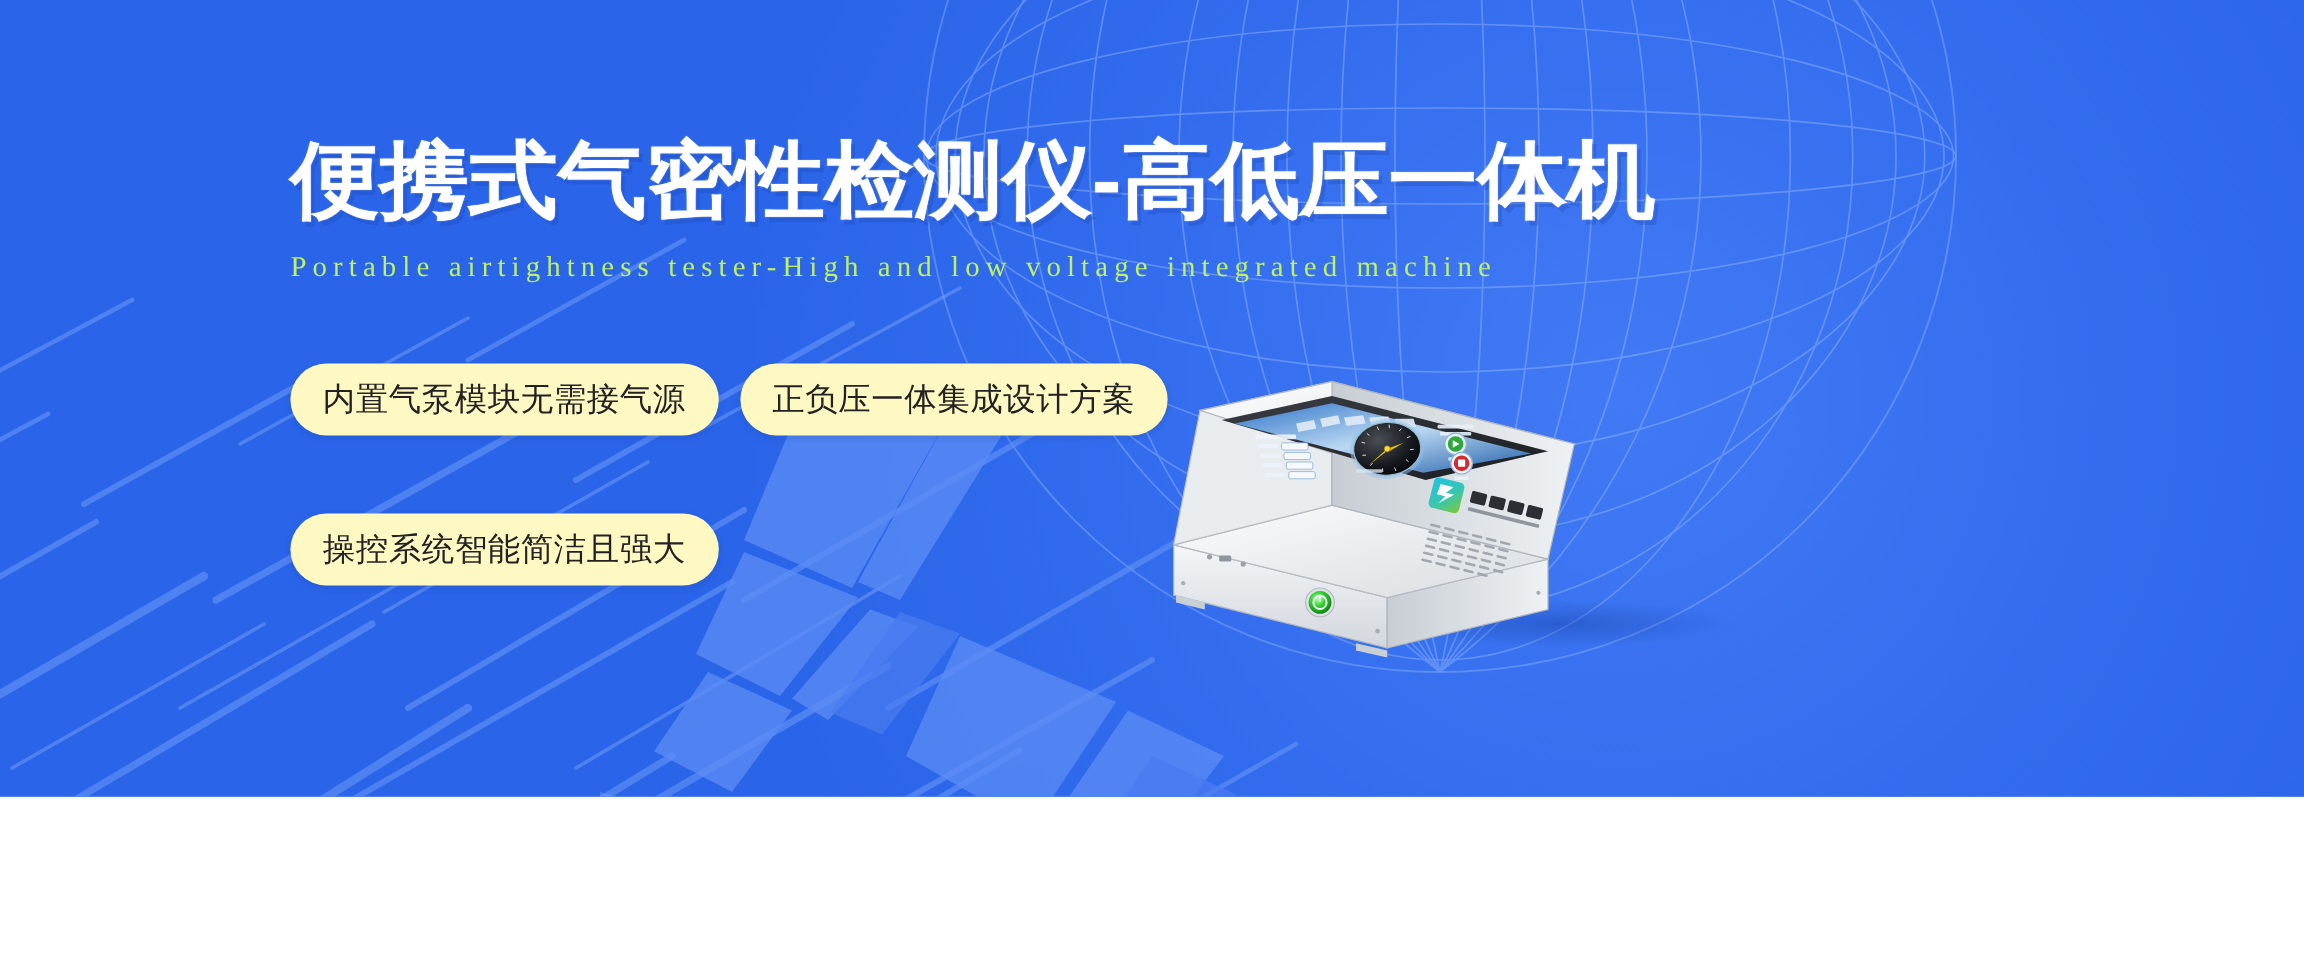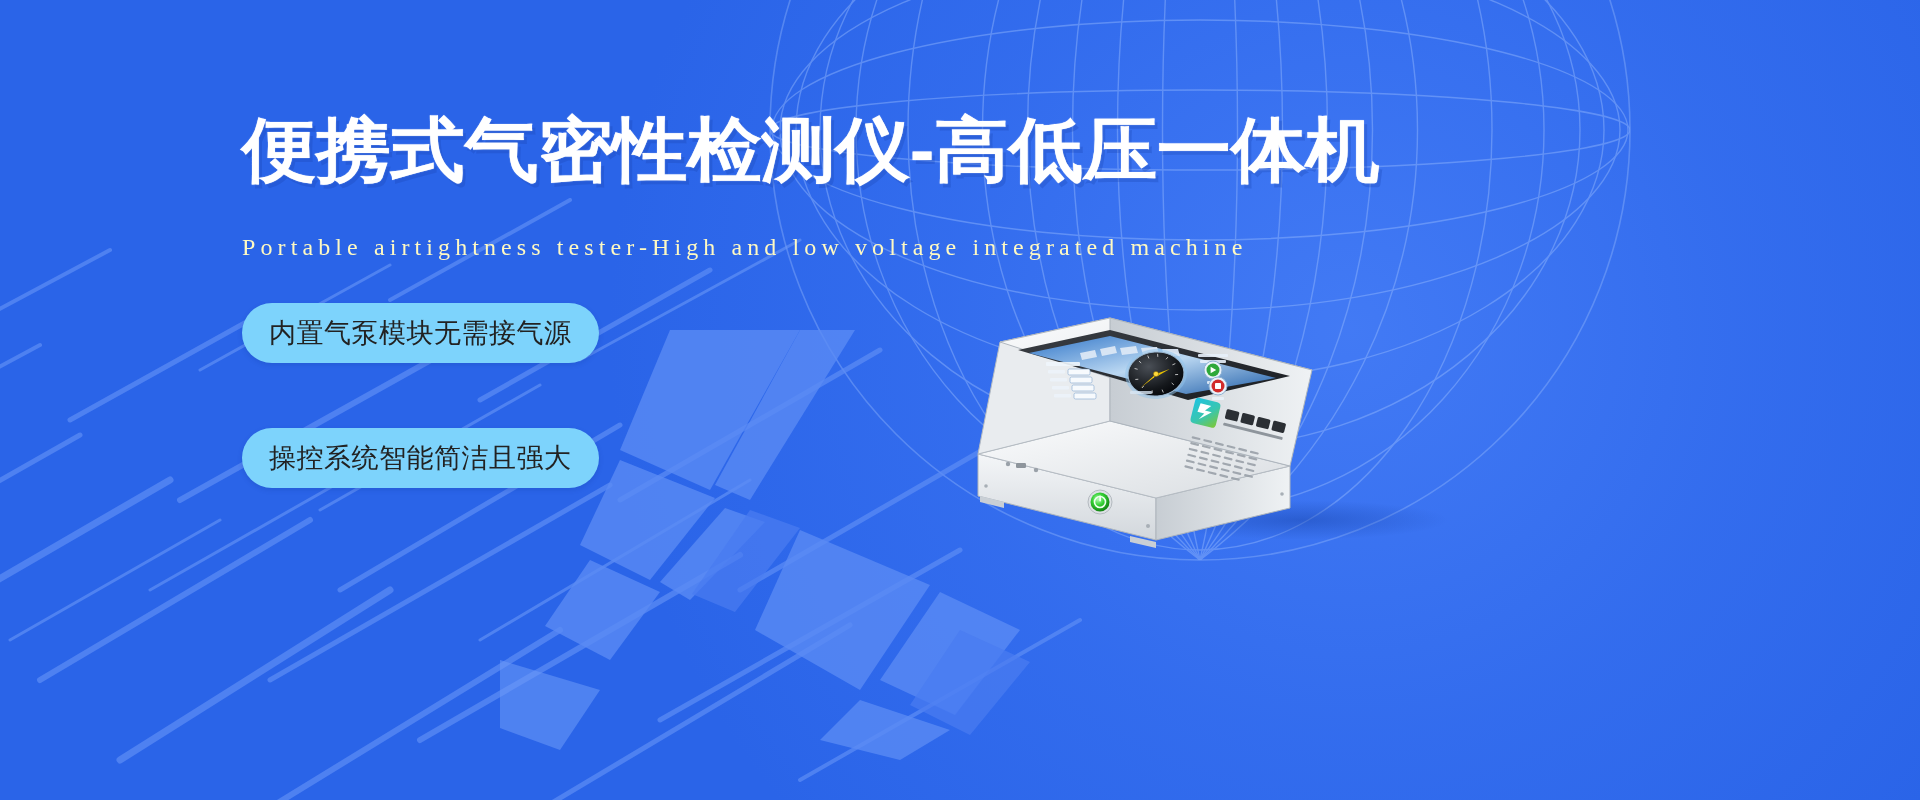--- a/index.html
+++ b/index.html
@@ -5,21 +5,21 @@
 <style>
   * { margin:0; padding:0; box-sizing:border-box; }
   html, body {
     width:1920px; height:800px;
     font-family:"Liberation Sans","DejaVu Sans",sans-serif;
     overflow:hidden;
   }
 
   #banner {
     position:relative;
-    width:1920px; height:800px;
+    width:1920px; height:664px;
     background:#2A64E8;
     overflow:hidden;
   }
 
   
   .bg-layer { position:absolute; inset:0; pointer-events:none; }
 
   
   .bg-glow {
     position:absolute;
@@ -75,45 +75,45 @@
     line-height:84px;
     white-space:nowrap;
     transform:scaleX(1.06);
     transform-origin:left center;
     text-shadow:
        0 0 1px rgba(255,255,255,.9),
        3px 4px 0 rgba(25,70,180,.30);
   }
 
   .subtitle {
-    margin-top:40px;
+    margin-top:16px;
     font-family:"Liberation Serif","DejaVu Serif",serif;
     font-size:24px;
-    color:#fef9c3;
+    color:#bef264;
     letter-spacing:5.1px;
     white-space:nowrap;
     line-height:30px;
   }
 
   
   .features {
     position:absolute;
     left:242px; top:303px;
     width:700px;
   }
   .feature-row { display:flex; gap:18px; }
   .feature-row + .feature-row { margin-top:65px; }
 
   .pill {
     display:flex;
     align-items:center;
     justify-content:center;
     height:60px;
     padding:16px 27px;
-    background:#7dd3fc;
+    background:#fef9c3;
     border-radius:30px;
     color:#222222;
     font-size:27px;
     font-family:"DejaVu Sans","Liberation Sans",sans-serif;
     letter-spacing:.5px;
     white-space:nowrap;
     box-shadow:0 2px 5px rgba(12,50,140,.18);
   }
 
   
@@ -228,20 +228,21 @@
   <div class="content">
     <div class="title-row">
       <div class="title">便携式气密性检测仪-高低压一体机</div>
     </div>
     <div class="subtitle">Portable airtightness tester-High and low voltage integrated machine</div>
   </div>
 
   <div class="features">
     <div class="feature-row">
       <div class="pill">内置气泵模块无需接气源</div>
+      <div class="pill">正负压一体集成设计方案</div>
     </div>
     <div class="feature-row">
       <div class="pill">操控系统智能简洁且强大</div>
     </div>
   </div>
 
   <div class="blur-shadow"></div>
 
   <div class="product">
     <svg width="420" height="290" viewBox="0 0 420 290">

